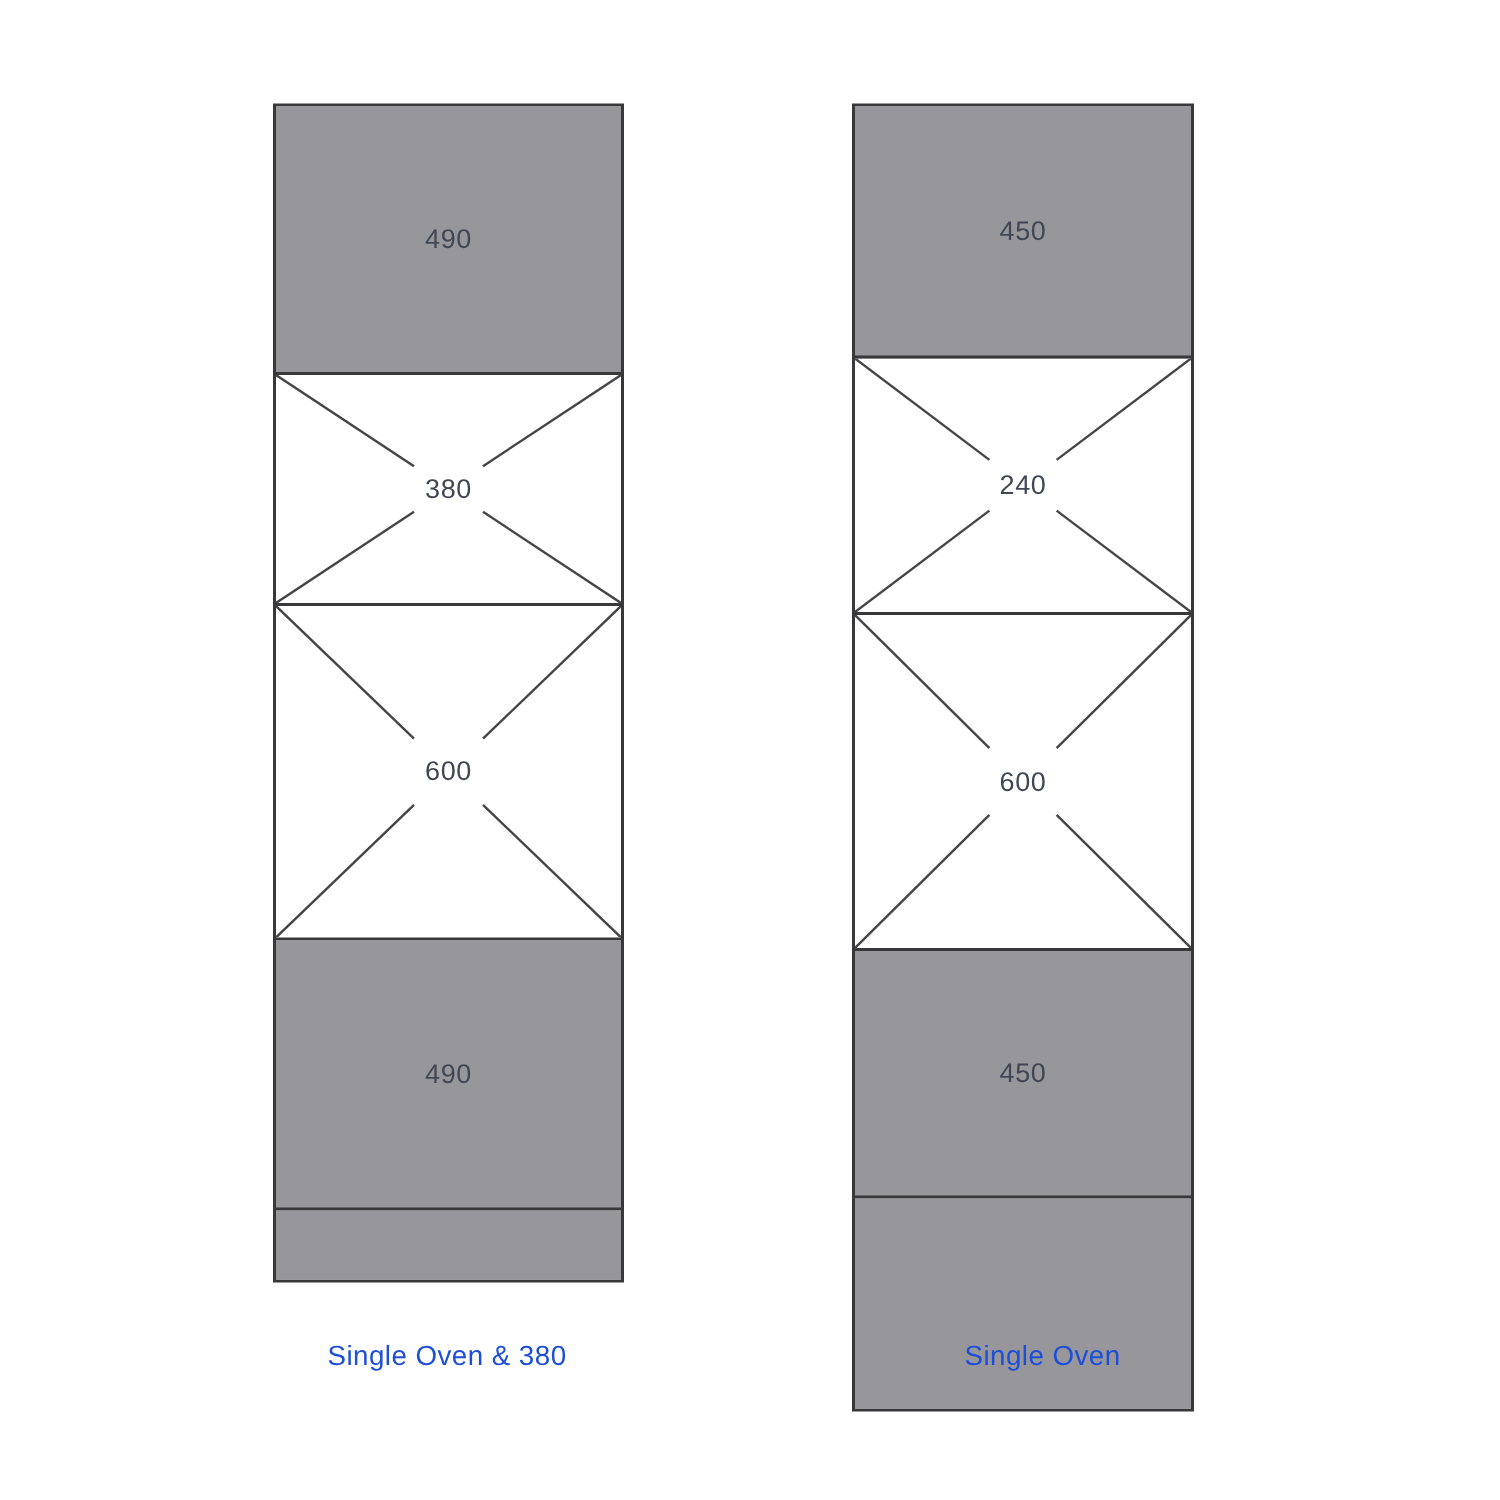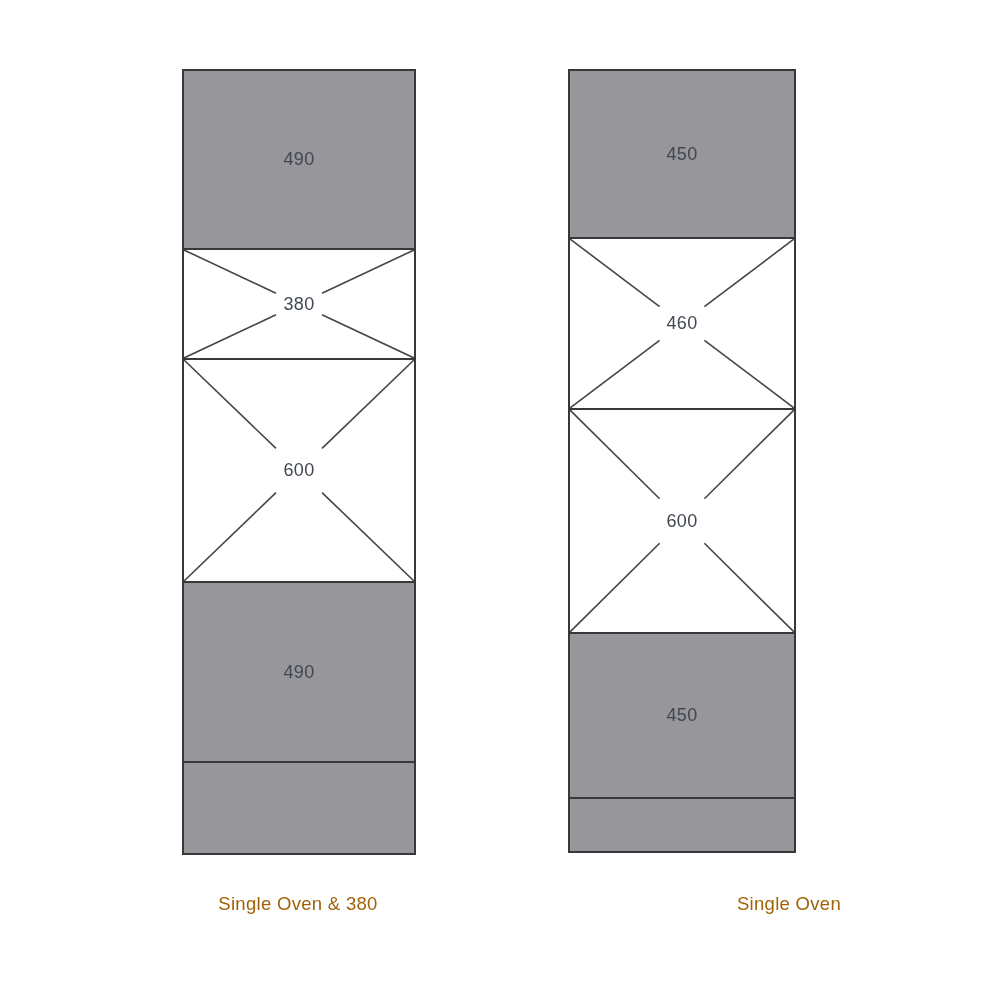--- a/index.html
+++ b/index.html
@@ -14,21 +14,21 @@
   .cabinet {
     position: absolute;
     top: 69px;
     box-sizing: border-box;
     border: 2px solid #38383a;
     display: flex;
     flex-direction: column;
     background: #ffffff;
   }
   .cabinet-left  { left: 182px; width: 234px; height: 786px; }
-  .cabinet-right { left: 568px; width: 228px; height: 784px; }
+  .cabinet-right { left: 568px; width: 228px; height: 872px; }
   .section {
     position: relative;
     box-sizing: border-box;
     display: flex;
     align-items: center;
     justify-content: center;
     flex: 0 0 auto;
   }
   .section.divided { border-bottom: 2px solid #38383a; }
   .section.filled  { background: #97979b; }
@@ -51,37 +51,37 @@
     stroke: #454547;
     stroke-width: 1.6;
     vector-effect: non-scaling-stroke;
   }
   .caption {
     position: absolute;
     width: 320px;
     text-align: center;
     font-size: 18.5px;
     letter-spacing: 0.3px;
-    color: #a16207;
+    color: #1d4ed8;
     top: 882px;
   }
   .caption .cap-line { line-height: 43px; }
   .caption-left  { left: 138px; }
-  .caption-right { left: 521px; text-align: right; }
+  .caption-right { left: 535px; }
 </style>
 </head>
 <body>
 
 <div class="canvas">
 
   <div class="cabinet cabinet-left">
     <div class="section filled divided" style="height:179px">
       <span class="dim-label">490</span>
     </div>
-    <div class="section divided" style="height:110px">
+    <div class="section divided" style="height:154px">
       <svg class="x-cross" viewBox="0 0 100 100" preserveAspectRatio="none" aria-hidden="true">
         <line x1="0" y1="0" x2="40" y2="40"></line>
         <line x1="100" y1="0" x2="60" y2="40"></line>
         <line x1="0" y1="100" x2="40" y2="60"></line>
         <line x1="100" y1="100" x2="60" y2="60"></line>
       </svg>
       <span class="dim-label">380</span>
     </div>
     <div class="section divided" style="height:223px">
       <svg class="x-cross" viewBox="0 0 100 100" preserveAspectRatio="none" aria-hidden="true">
@@ -102,21 +102,21 @@
     <div class="section filled divided" style="height:168px">
       <span class="dim-label">450</span>
     </div>
     <div class="section divided" style="height:171px">
       <svg class="x-cross" viewBox="0 0 100 100" preserveAspectRatio="none" aria-hidden="true">
         <line x1="0" y1="0" x2="40" y2="40"></line>
         <line x1="100" y1="0" x2="60" y2="40"></line>
         <line x1="0" y1="100" x2="40" y2="60"></line>
         <line x1="100" y1="100" x2="60" y2="60"></line>
       </svg>
-      <span class="dim-label">460</span>
+      <span class="dim-label">240</span>
     </div>
     <div class="section divided" style="height:224px">
       <svg class="x-cross" viewBox="0 0 100 100" preserveAspectRatio="none" aria-hidden="true">
         <line x1="0" y1="0" x2="40" y2="40"></line>
         <line x1="100" y1="0" x2="60" y2="40"></line>
         <line x1="0" y1="100" x2="40" y2="60"></line>
         <line x1="100" y1="100" x2="60" y2="60"></line>
       </svg>
       <span class="dim-label">600</span>
     </div>

